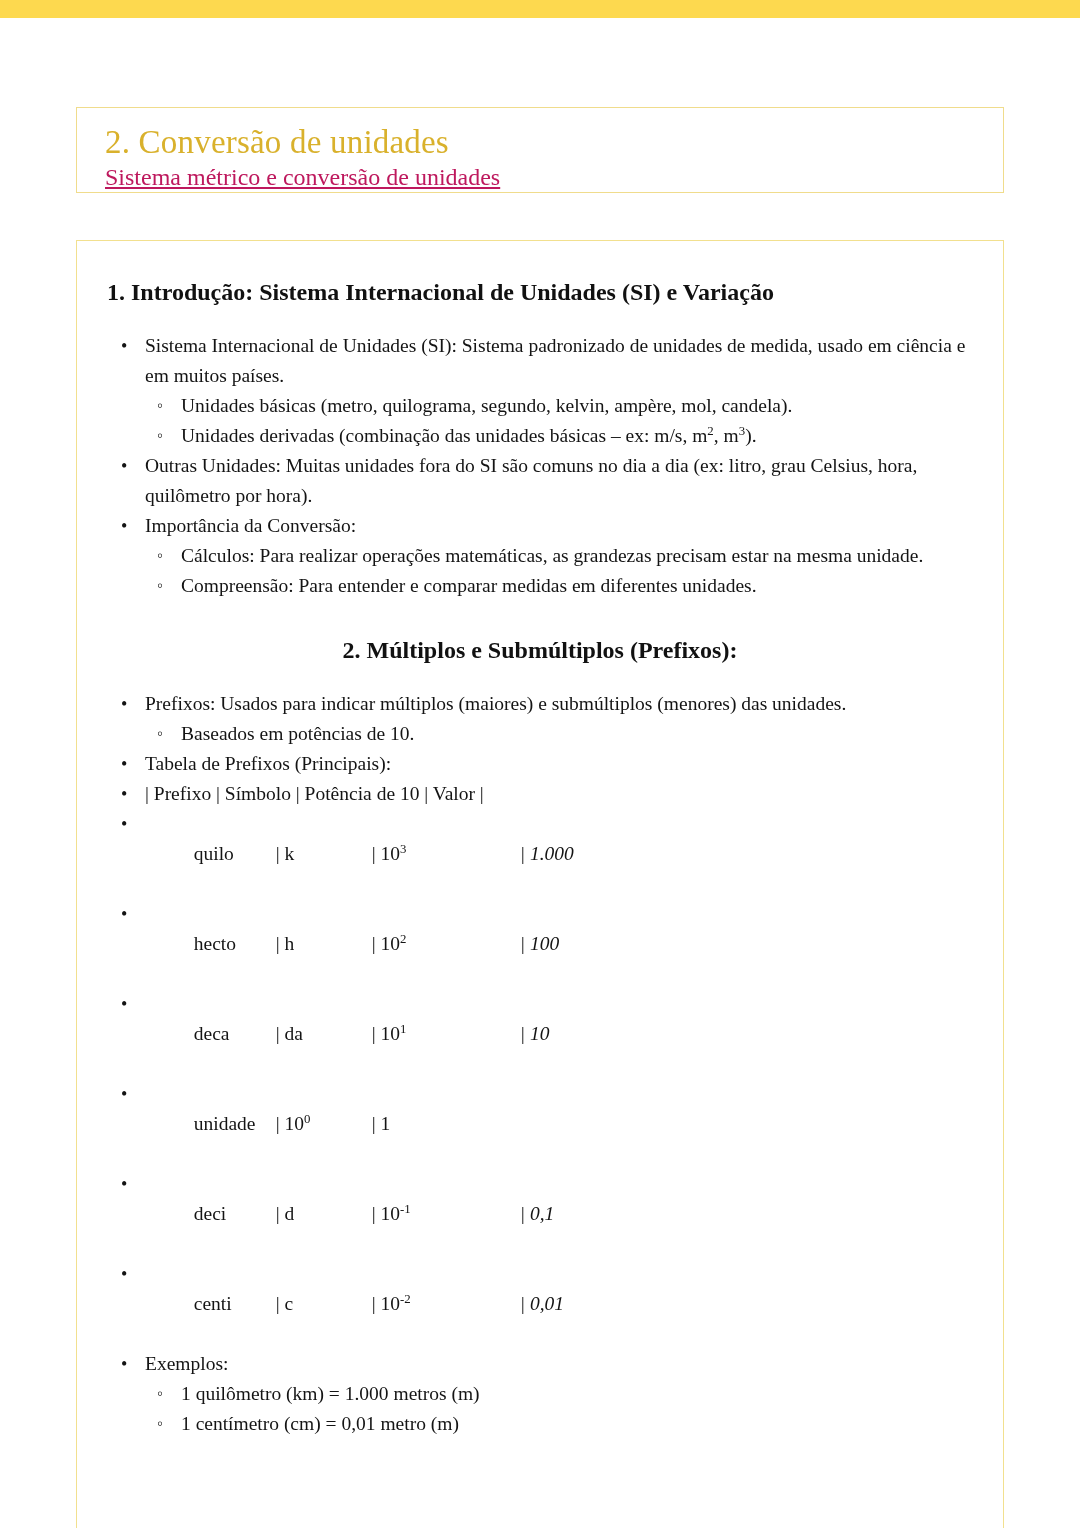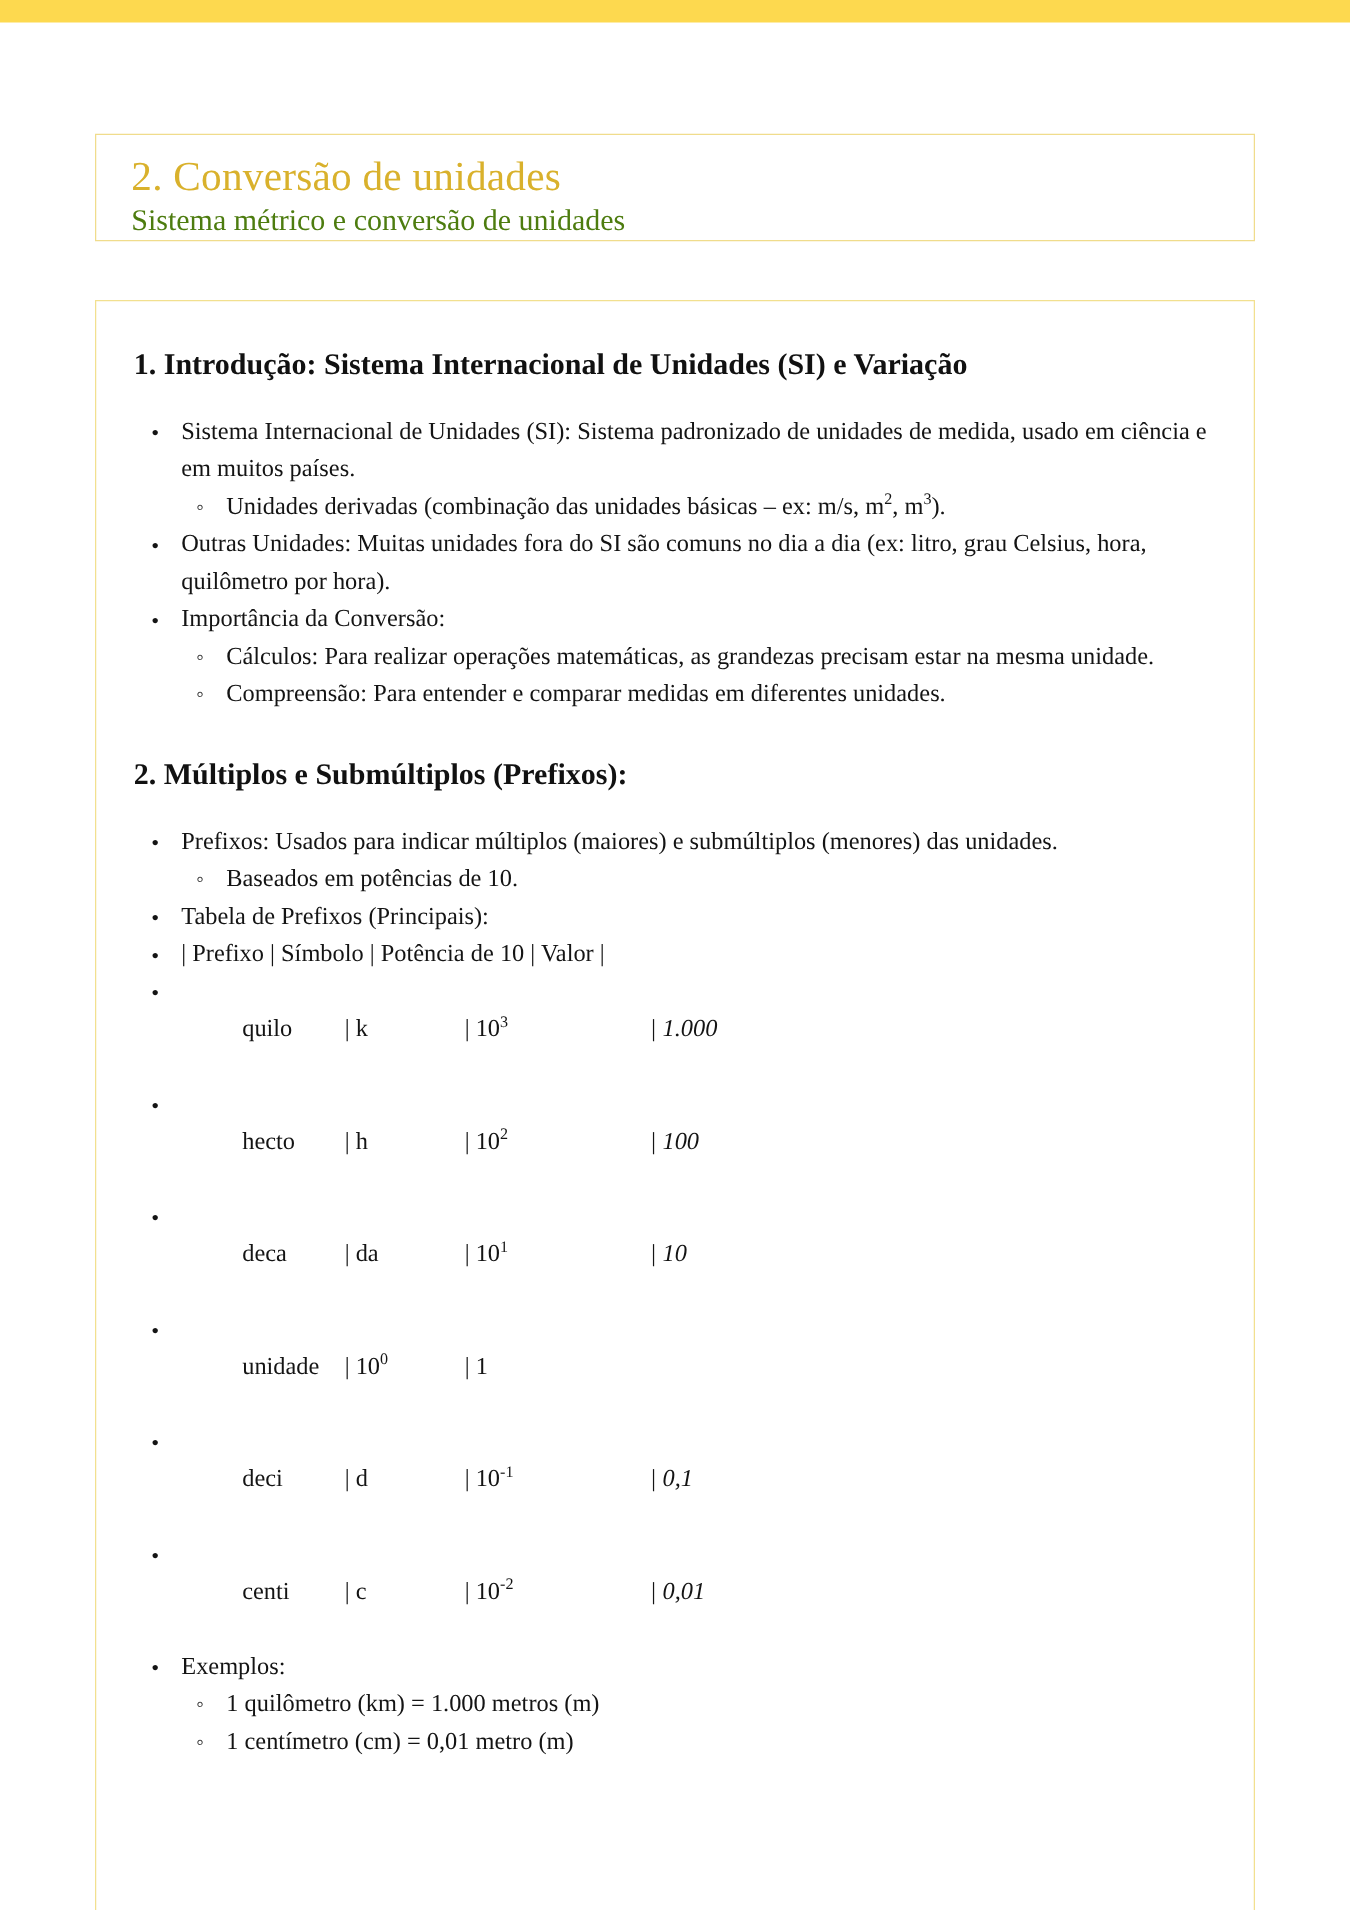--- a/index.html
+++ b/index.html
@@ -40,25 +40,26 @@
   .doc-title {
     color: #d9b12c;
     font-size: 33px;
     line-height: 40px;
     font-weight: normal;
     letter-spacing: 0.2px;
     margin: 0;
     white-space: nowrap;
   }
   .doc-subtitle {
-    color: #4d7c0f;
+    color: #be185d;
     font-size: 24px;
     line-height: 31px;
     margin: 0;
     white-space: nowrap;
+    text-decoration: underline;
   }
 
   
   .content-card {
     position: absolute;
     left: 76px;
     top: 240px;
     width: 928px;
     height: 1330px;           
     border: 1px solid #f2e08f;
@@ -72,20 +73,21 @@
 
   h2.section-head {
     font-size: 24px;
     line-height: 26px;
     font-weight: bold;
     color: #111111;
     margin: 0 0 26px 0;
   }
   .section-head.spaced-top {
     margin-top: 36px;
+    text-align: center;
   }
 
   ul.lvl1 {
     list-style: none;
     margin: 0;
     padding: 0;
   }
   ul.lvl1 > li {
     position: relative;
     padding-left: 38px;
@@ -158,20 +160,23 @@
 <div class="content-card">
   <div class="content-inner">
 
     <h2 class="section-head">1. Introdução: Sistema Internacional de Unidades (SI) e Variação</h2>
 
     <ul class="lvl1">
       <li>
         <span class="b-text">Sistema Internacional de Unidades (SI): Sistema padronizado de unidades de medida, usado em ciência e em muitos países.</span>
         <ul class="lvl2">
           <li>
+            <span class="b-text">Unidades básicas (metro, quilograma, segundo, kelvin, ampère, mol, candela).</span>
+          </li>
+          <li>
             <span class="b-text"><span>Unidades derivadas (combinação das unidades básicas – ex: m/s, m</span><sup>2</sup><span>, m</span><sup>3</sup><span>).</span></span>
           </li>
         </ul>
       </li>
       <li>
         <span class="b-text">Outras Unidades: Muitas unidades fora do SI são comuns no dia a dia (ex: litro, grau Celsius, hora, quilômetro por hora).</span>
       </li>
       <li>
         <span class="b-text">Importância da Conversão:</span>
         <ul class="lvl2">

